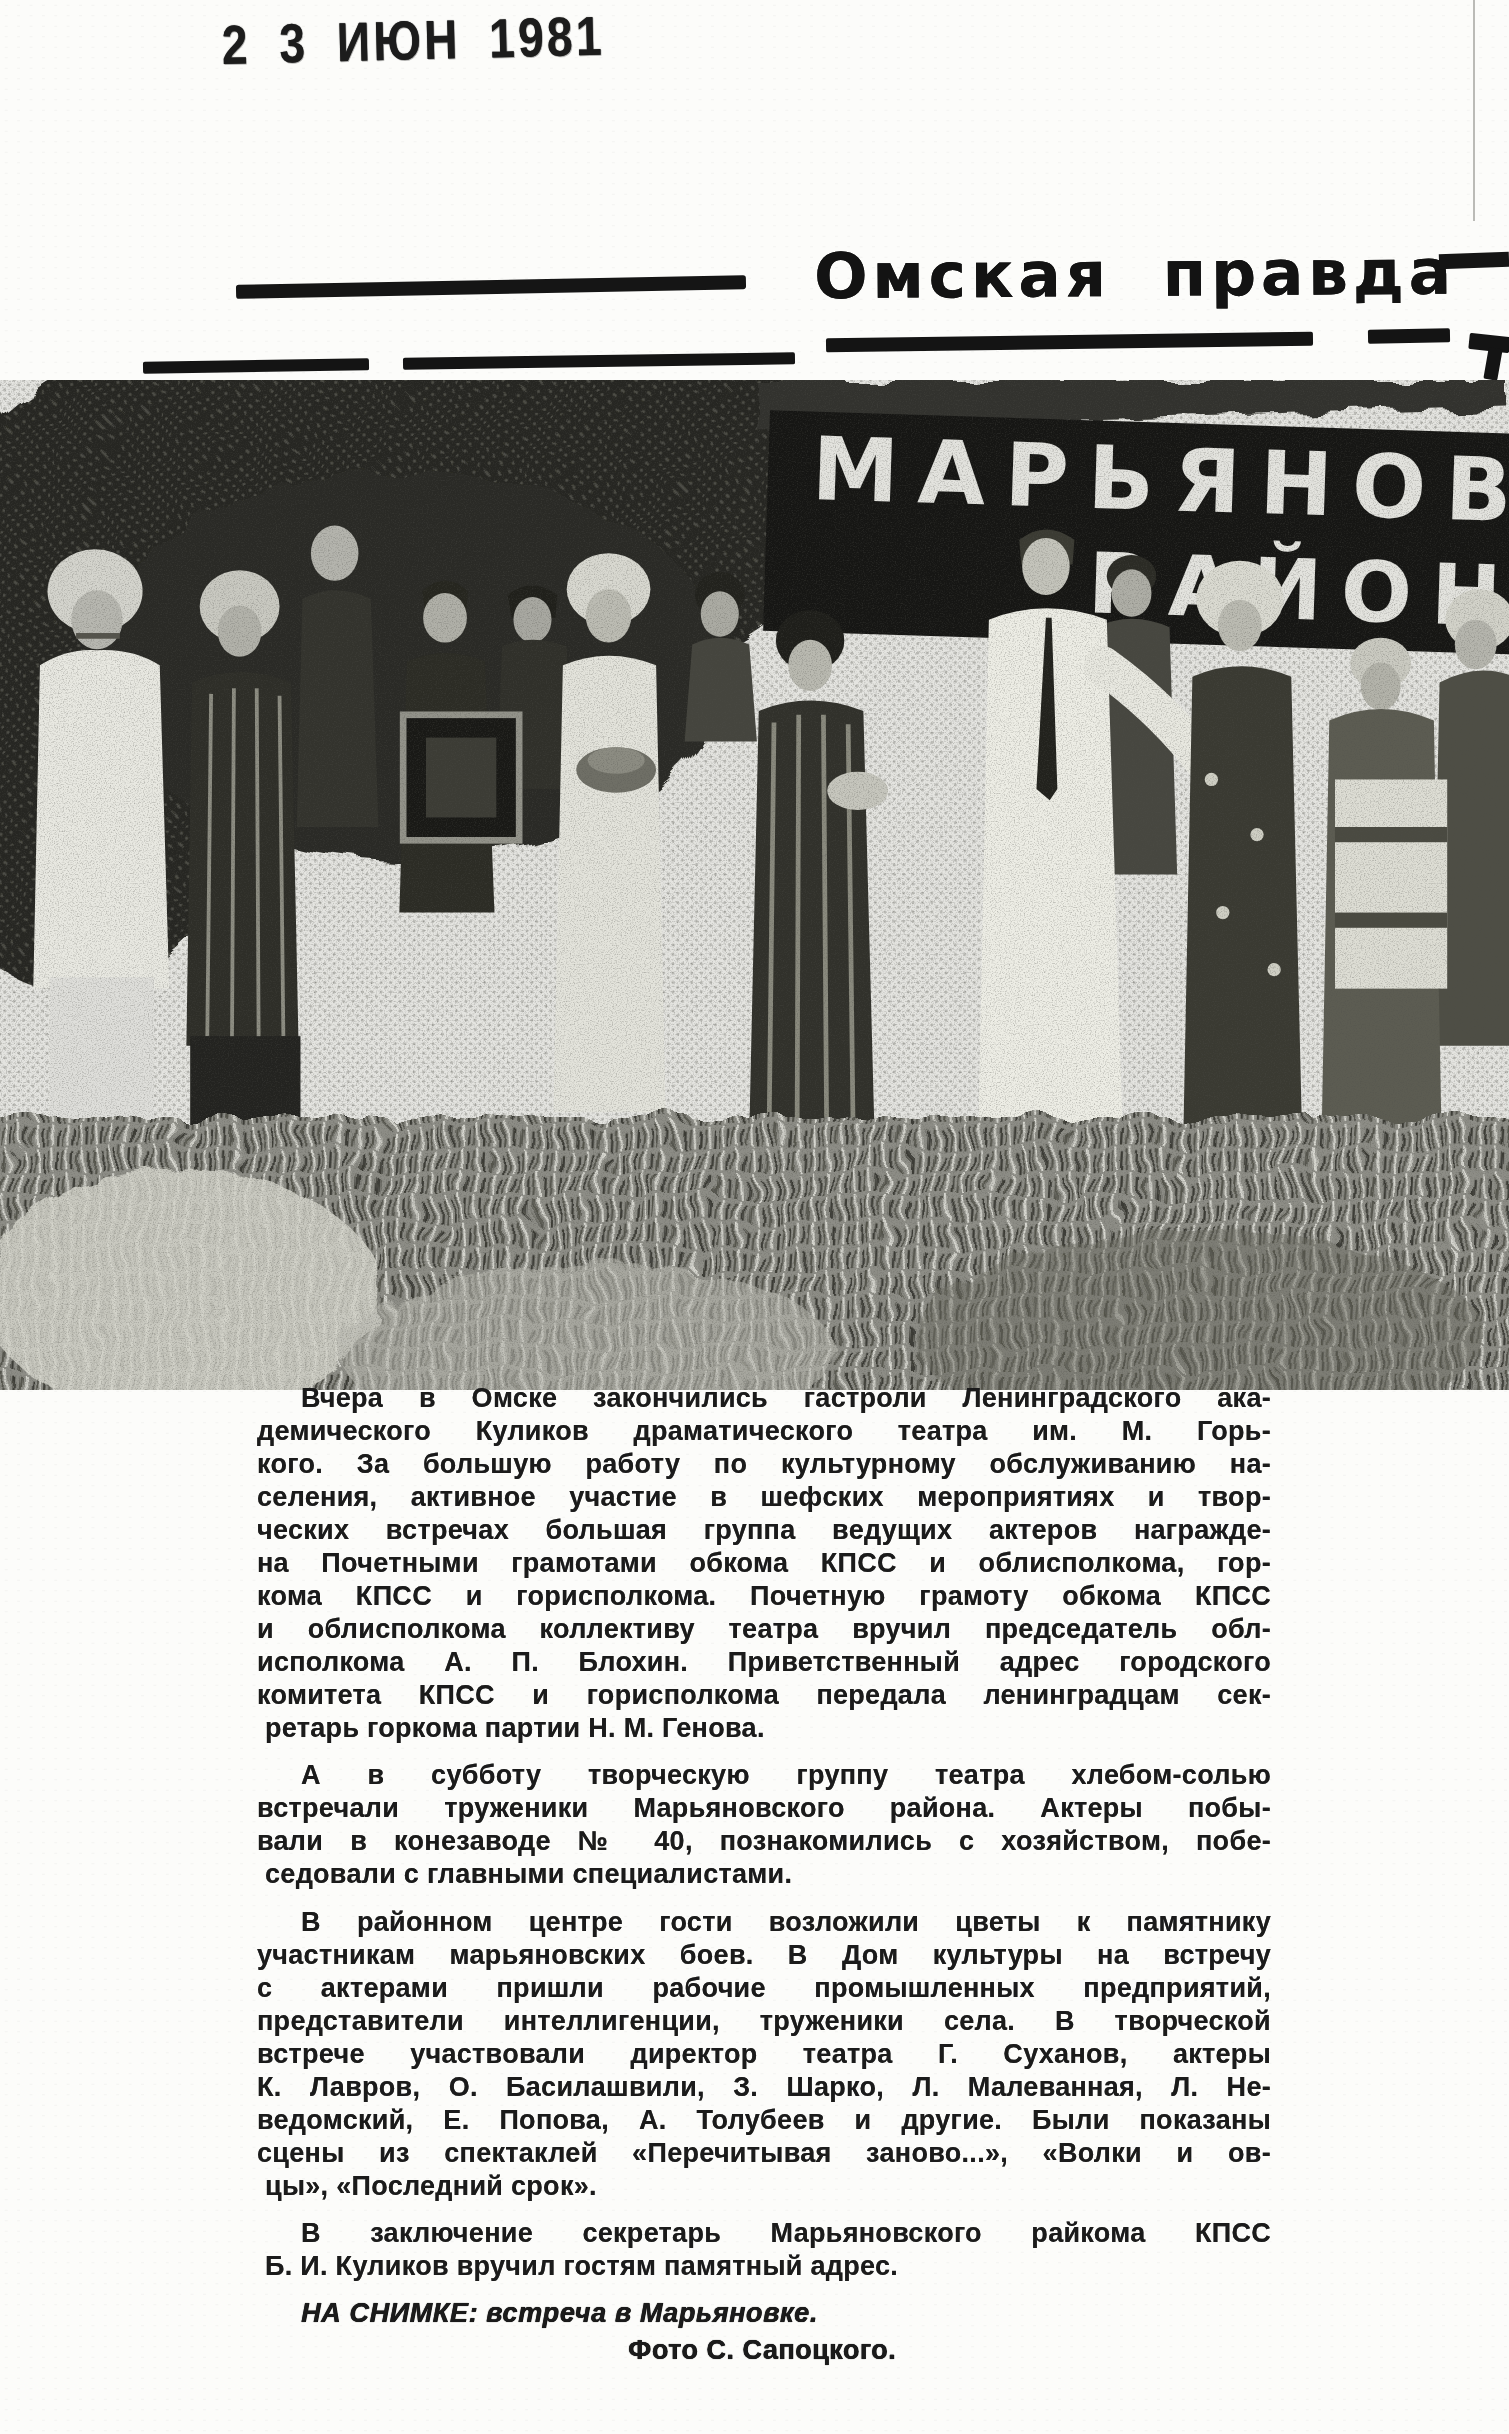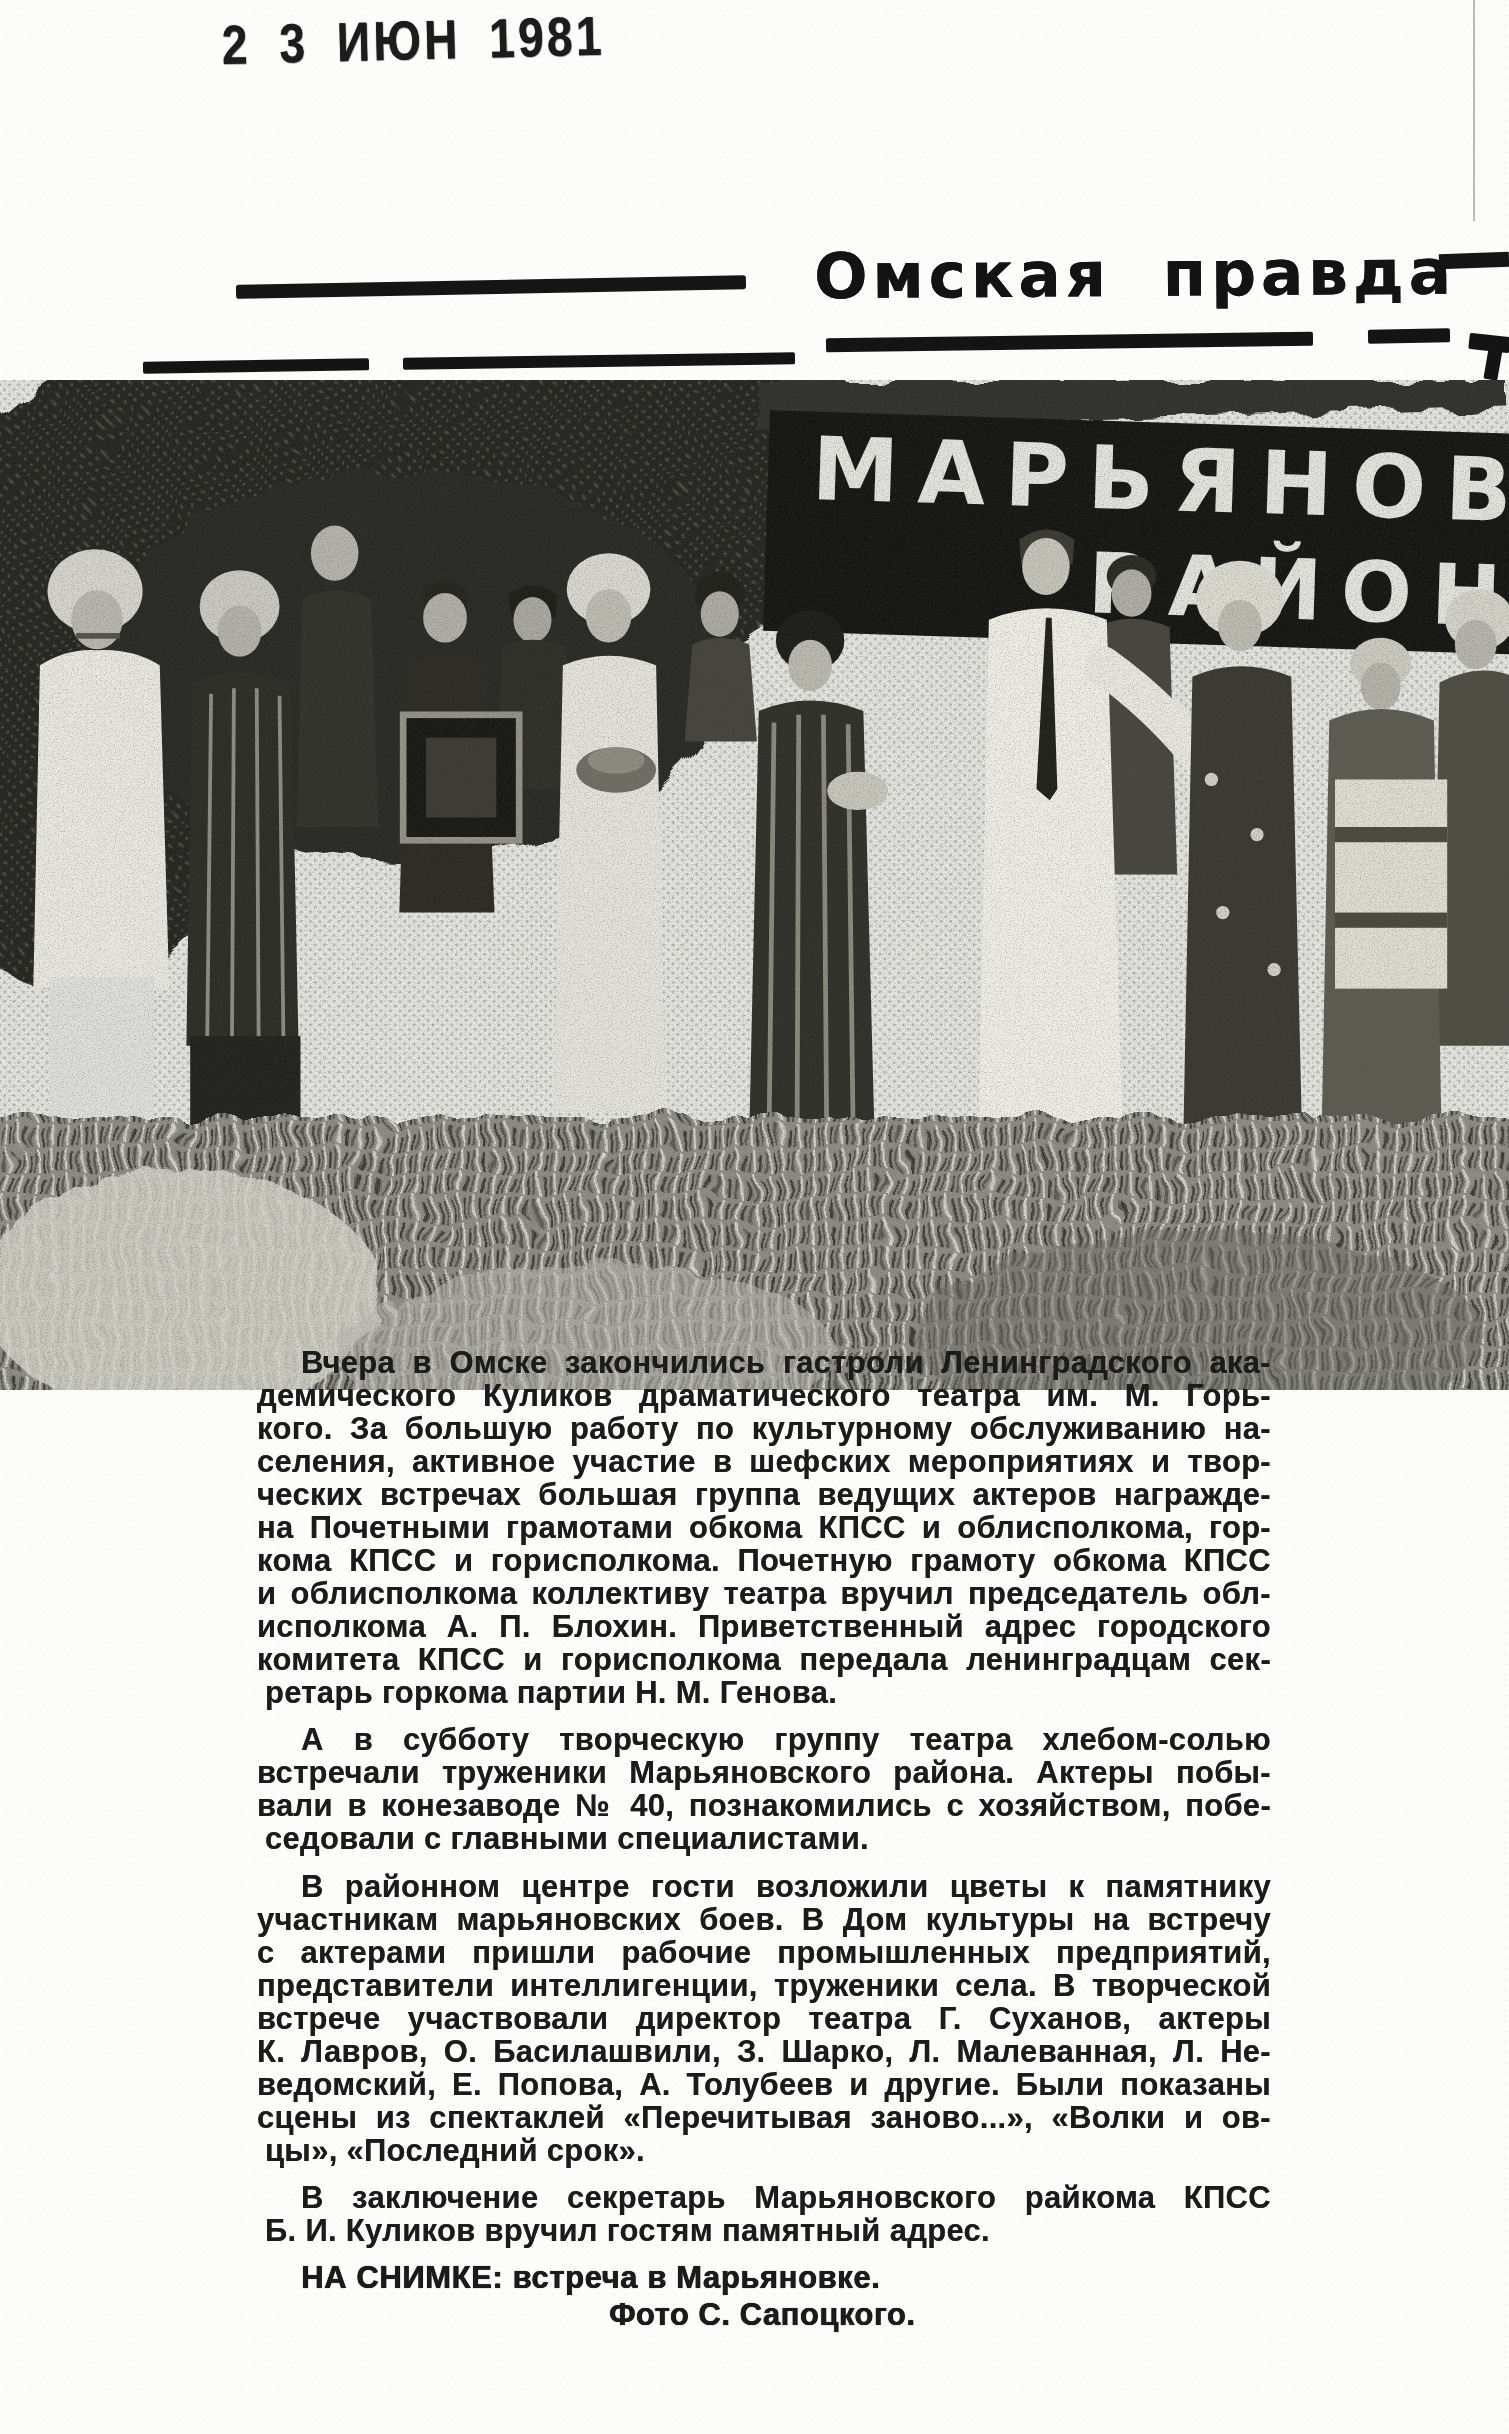--- a/index.html
+++ b/index.html
@@ -85,39 +85,40 @@
   .banner-text {
     font-family: "DejaVu Sans", sans-serif;
     font-weight: 700;
     fill: #e3e3de;
     letter-spacing: 20px;
   }
 
   
   .article {
     position: absolute;
-    left: 257px; top: 1346px;
+    left: 257px; top: 1382px;
     width: 1014px;
-    font-size: 31px;
+    font-size: 27px;
     line-height: 33px;
     font-weight: 700;
     letter-spacing: 0.3px;
     color: #1b1b1b;
     text-shadow: 0 0 0.4px rgba(20,20,20,0.7);
   }
   .para { margin: 0 0 14.3px 0; }
   .line { text-align: justify; text-align-last: justify; white-space: normal; }
   .line.first { text-indent: 44px; }
   .line.last { text-align-last: left; margin-left: 8px; }
   .caption {
     margin-top: 6px;
     text-indent: 44px;
     font-weight: 700;
     letter-spacing: 0.6px;
     text-shadow: 0 0 0.9px #111, 0.5px 0 0 #111;
+    font-style: italic;
   }
   .credit {
     margin-top: 3.8px;
     text-align: center;
     padding-right: 3.8px;
     font-weight: 700;
     letter-spacing: 0.5px;
     text-shadow: 0 0 0.9px #111, 0.5px 0 0 #111;
   }
 </style>

